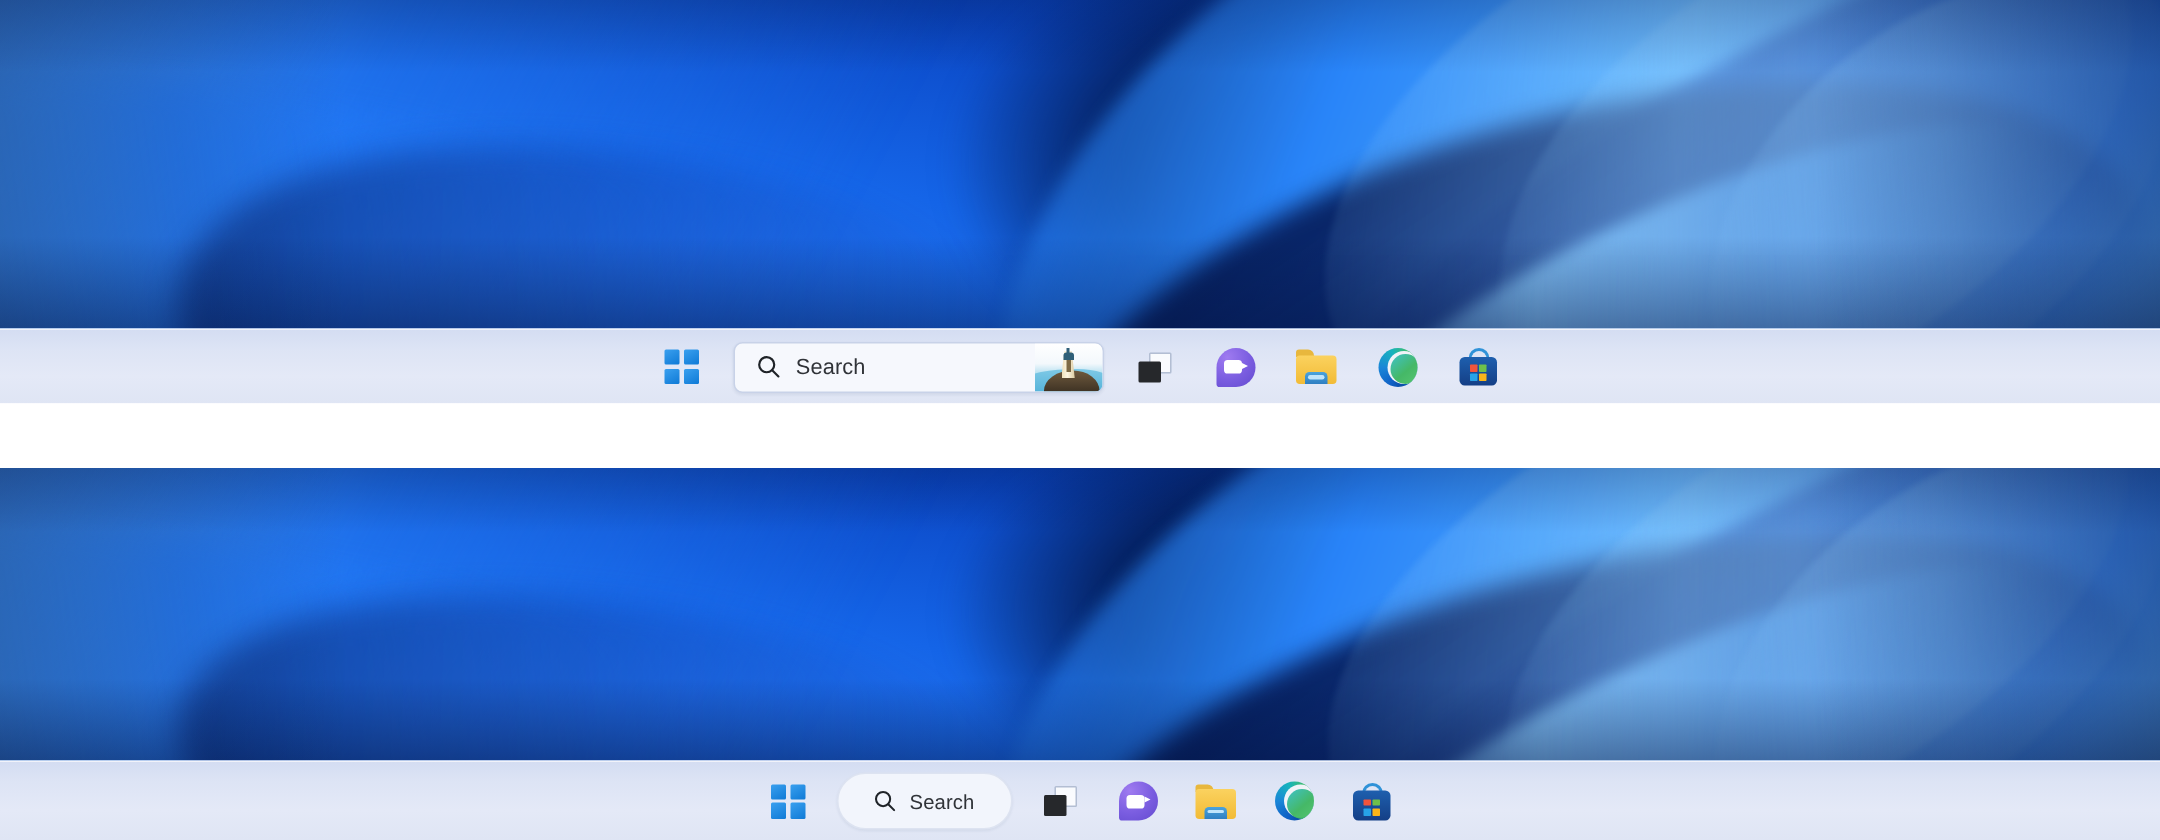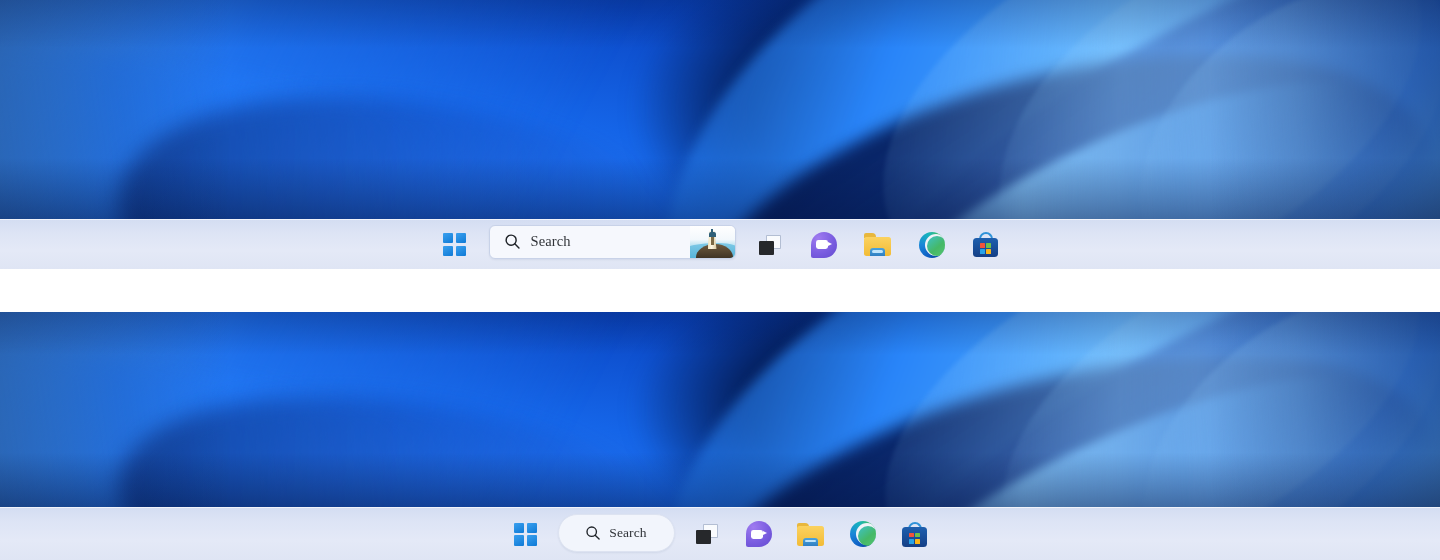--- a/index.html
+++ b/index.html
@@ -98,21 +98,21 @@
   
   .taskbar {
     position: absolute; left: 0; width: 1440px;
     background: linear-gradient(180deg, #d4ddf2 0%, #dde4f5 26%, #e4e9f7 62%, #dfe5f4 100%);
     border-top: 1px solid rgba(255,255,255,.55);
     display: flex; align-items: center; justify-content: center;
   }
   #desktop-1 .taskbar { top: 219px; height: 50px; }
   #desktop-2 .taskbar { top: 195px; height: 53px; }
 
-  .tray { display: flex; align-items: flex-start; font-family: Liberation Serif, serif; }
+  .tray { display: flex; align-items: center; }
   #taskbar-1 .tray { gap: 14px; }
   #taskbar-2 .tray { gap: 12px; }
 
   .tb-btn {
     width: 40px; height: 40px;
     display: flex; align-items: center; justify-content: center;
     border-radius: 6px; cursor: pointer;
   }
 
   

